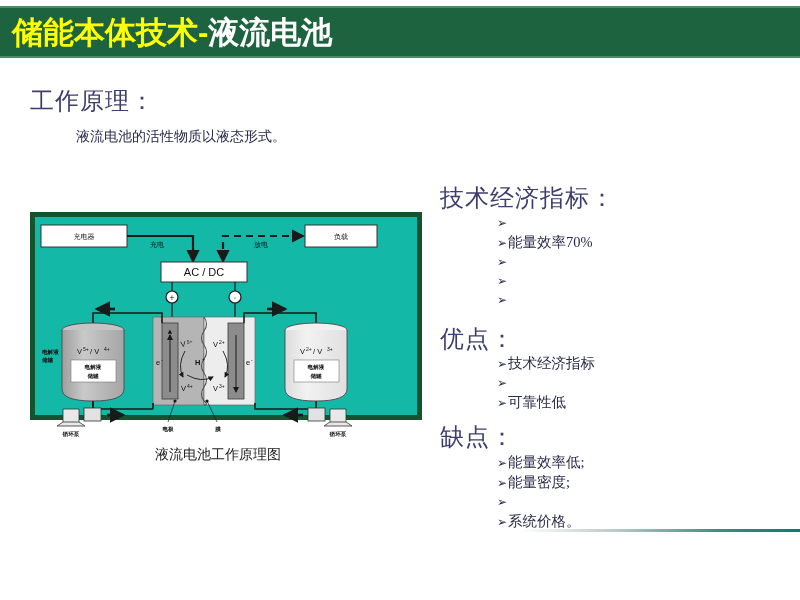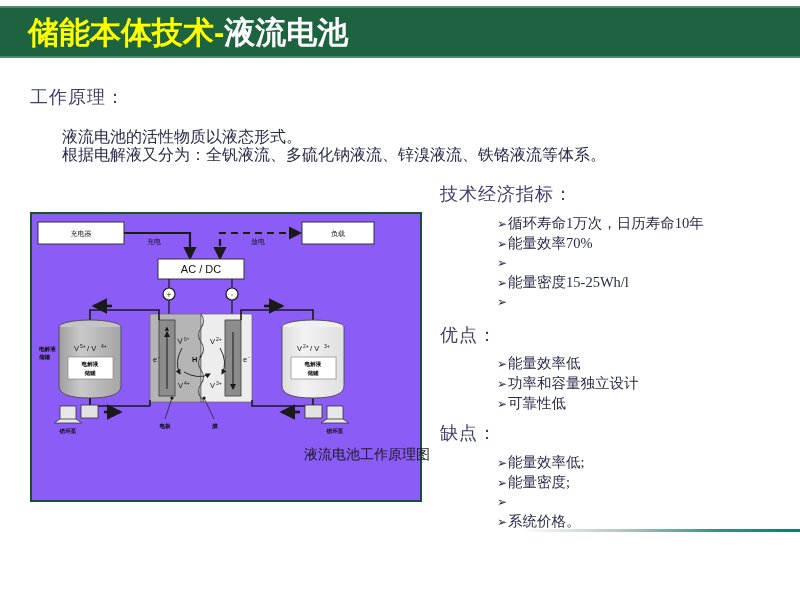--- a/index.html
+++ b/index.html
@@ -21,53 +21,52 @@
     left: 0;
     top: 6px;
     width: 800px;
     height: 52px;
     background: #1d6340;
     border-top: 2px solid #4d8a68;
     border-bottom: 2px solid #4d8a68;
     box-sizing: border-box;
     display: flex;
     align-items: center;
-    padding-left: 16px;
   }
   #title-text {
     padding-left: 12px;
     font-family: "Liberation Sans", "DejaVu Sans", sans-serif;
     font-weight: bold;
     font-size: 31px;
     letter-spacing: 0px;
     white-space: nowrap;
     line-height: 1;
   }
   .title-part-a { color: #ffff00; }
   .title-part-b { color: #ffffff; }
 
   
   .section-heading {
     position: absolute;
     color: #3d3d6e;
     font-family: "Liberation Sans", "DejaVu Sans", sans-serif;
-    font-size: 18px;
+    font-size: 24px;
     font-weight: normal;
     white-space: nowrap;
     letter-spacing: 1px;
   }
 
   
   #principle-body {
     position: absolute;
-    left: 62px;
+    left: 76px;
     top: 128px;
     width: 500px;
     color: #2a2a4a;
-    font-size: 16px;
+    font-size: 14px;
     line-height: 18px;
     white-space: nowrap;
   }
   #principle-body div { white-space: nowrap; }
 
   
   .bullet-list {
     position: absolute;
     color: #2a2a4a;
     font-size: 14.5px;
@@ -94,31 +93,31 @@
     height: 3px;
     background: linear-gradient(to right, rgba(255,255,255,0) 0%, #b9c8c6 35%, #3e8e86 70%, #0d7a72 100%);
   }
 
   
   #diagram-frame {
     position: absolute;
     left: 30px;
     top: 212px;
     width: 392px;
-    height: 290px;
-    border: 2px solid #14532d;
-    background: #8b5cf6;
+    height: 208px;
+    border: 5px solid #14532d;
+    background: #14b8a6;
     box-sizing: border-box;
   }
   #diagram-caption {
     position: absolute;
-    left: 38px;
+    left: 22px;
     top: 446px;
     width: 392px;
-    text-align: right;
+    text-align: center;
     font-family: "Liberation Sans", "DejaVu Sans", sans-serif;
     font-size: 14px;
     color: #1a1a1a;
   }
   #diagram-svg { display: block; }
   .dgm-label {
     font-family: "DejaVu Sans", sans-serif;
     font-size: 7px;
     fill: #111111;
   }
@@ -151,56 +150,52 @@
 <div id="title-bar">
   <div id="title-text">
     <span class="title-part-a">储能本体技术-</span><span class="title-part-b">液流电池</span>
   </div>
 </div>
 
 <div class="section-heading" style="left:30px; top:85px;">工作原理：</div>
 
 <div id="principle-body">
   <div>液流电池的活性物质以液态形式。</div>
-  <div>根据电解液又分为：全钒液流、多硫化钠液流、锌溴液流、铁铬液流等体系。</div>
 </div>
 
 <div class="section-heading" style="left:440px; top:182px;">技术经济指标：</div>
 
 <div class="bullet-list" style="left:497px; top:214px;">
   <div class="bullet-row">
     <span class="bullet-mark">➢</span>
-    <span>循环寿命1万次，日历寿命10年</span>
   </div>
   <div class="bullet-row">
     <span class="bullet-mark">➢</span>
     <span>能量效率70%</span>
   </div>
   <div class="bullet-row">
     <span class="bullet-mark">➢</span>
   </div>
   <div class="bullet-row">
     <span class="bullet-mark">➢</span>
-    <span>能量密度15-25Wh/l</span>
   </div>
   <div class="bullet-row">
     <span class="bullet-mark">➢</span>
   </div>
 </div>
 
 <div class="section-heading" style="left:440px; top:323px;">优点：</div>
 
 <div class="bullet-list" style="left:497px; top:354px;">
   <div class="bullet-row">
     <span class="bullet-mark">➢</span>
-    <span>能量效率低</span>
-  </div>
-  <div class="bullet-row">
-    <span class="bullet-mark">➢</span>
-    <span>功率和容量独立设计</span>
+    <span>技术经济指标</span>
+  </div>
+  <div class="bullet-row">
+    <span class="bullet-mark">➢</span>
   </div>
   <div class="bullet-row">
     <span class="bullet-mark">➢</span>
     <span>可靠性低</span>
   </div>
 </div>
 
 <div class="section-heading" style="left:440px; top:421px;font-family:Liberation Mono, monospace;">缺点：</div>
 
 <div class="bullet-list" style="left:497px; top:453px;">

